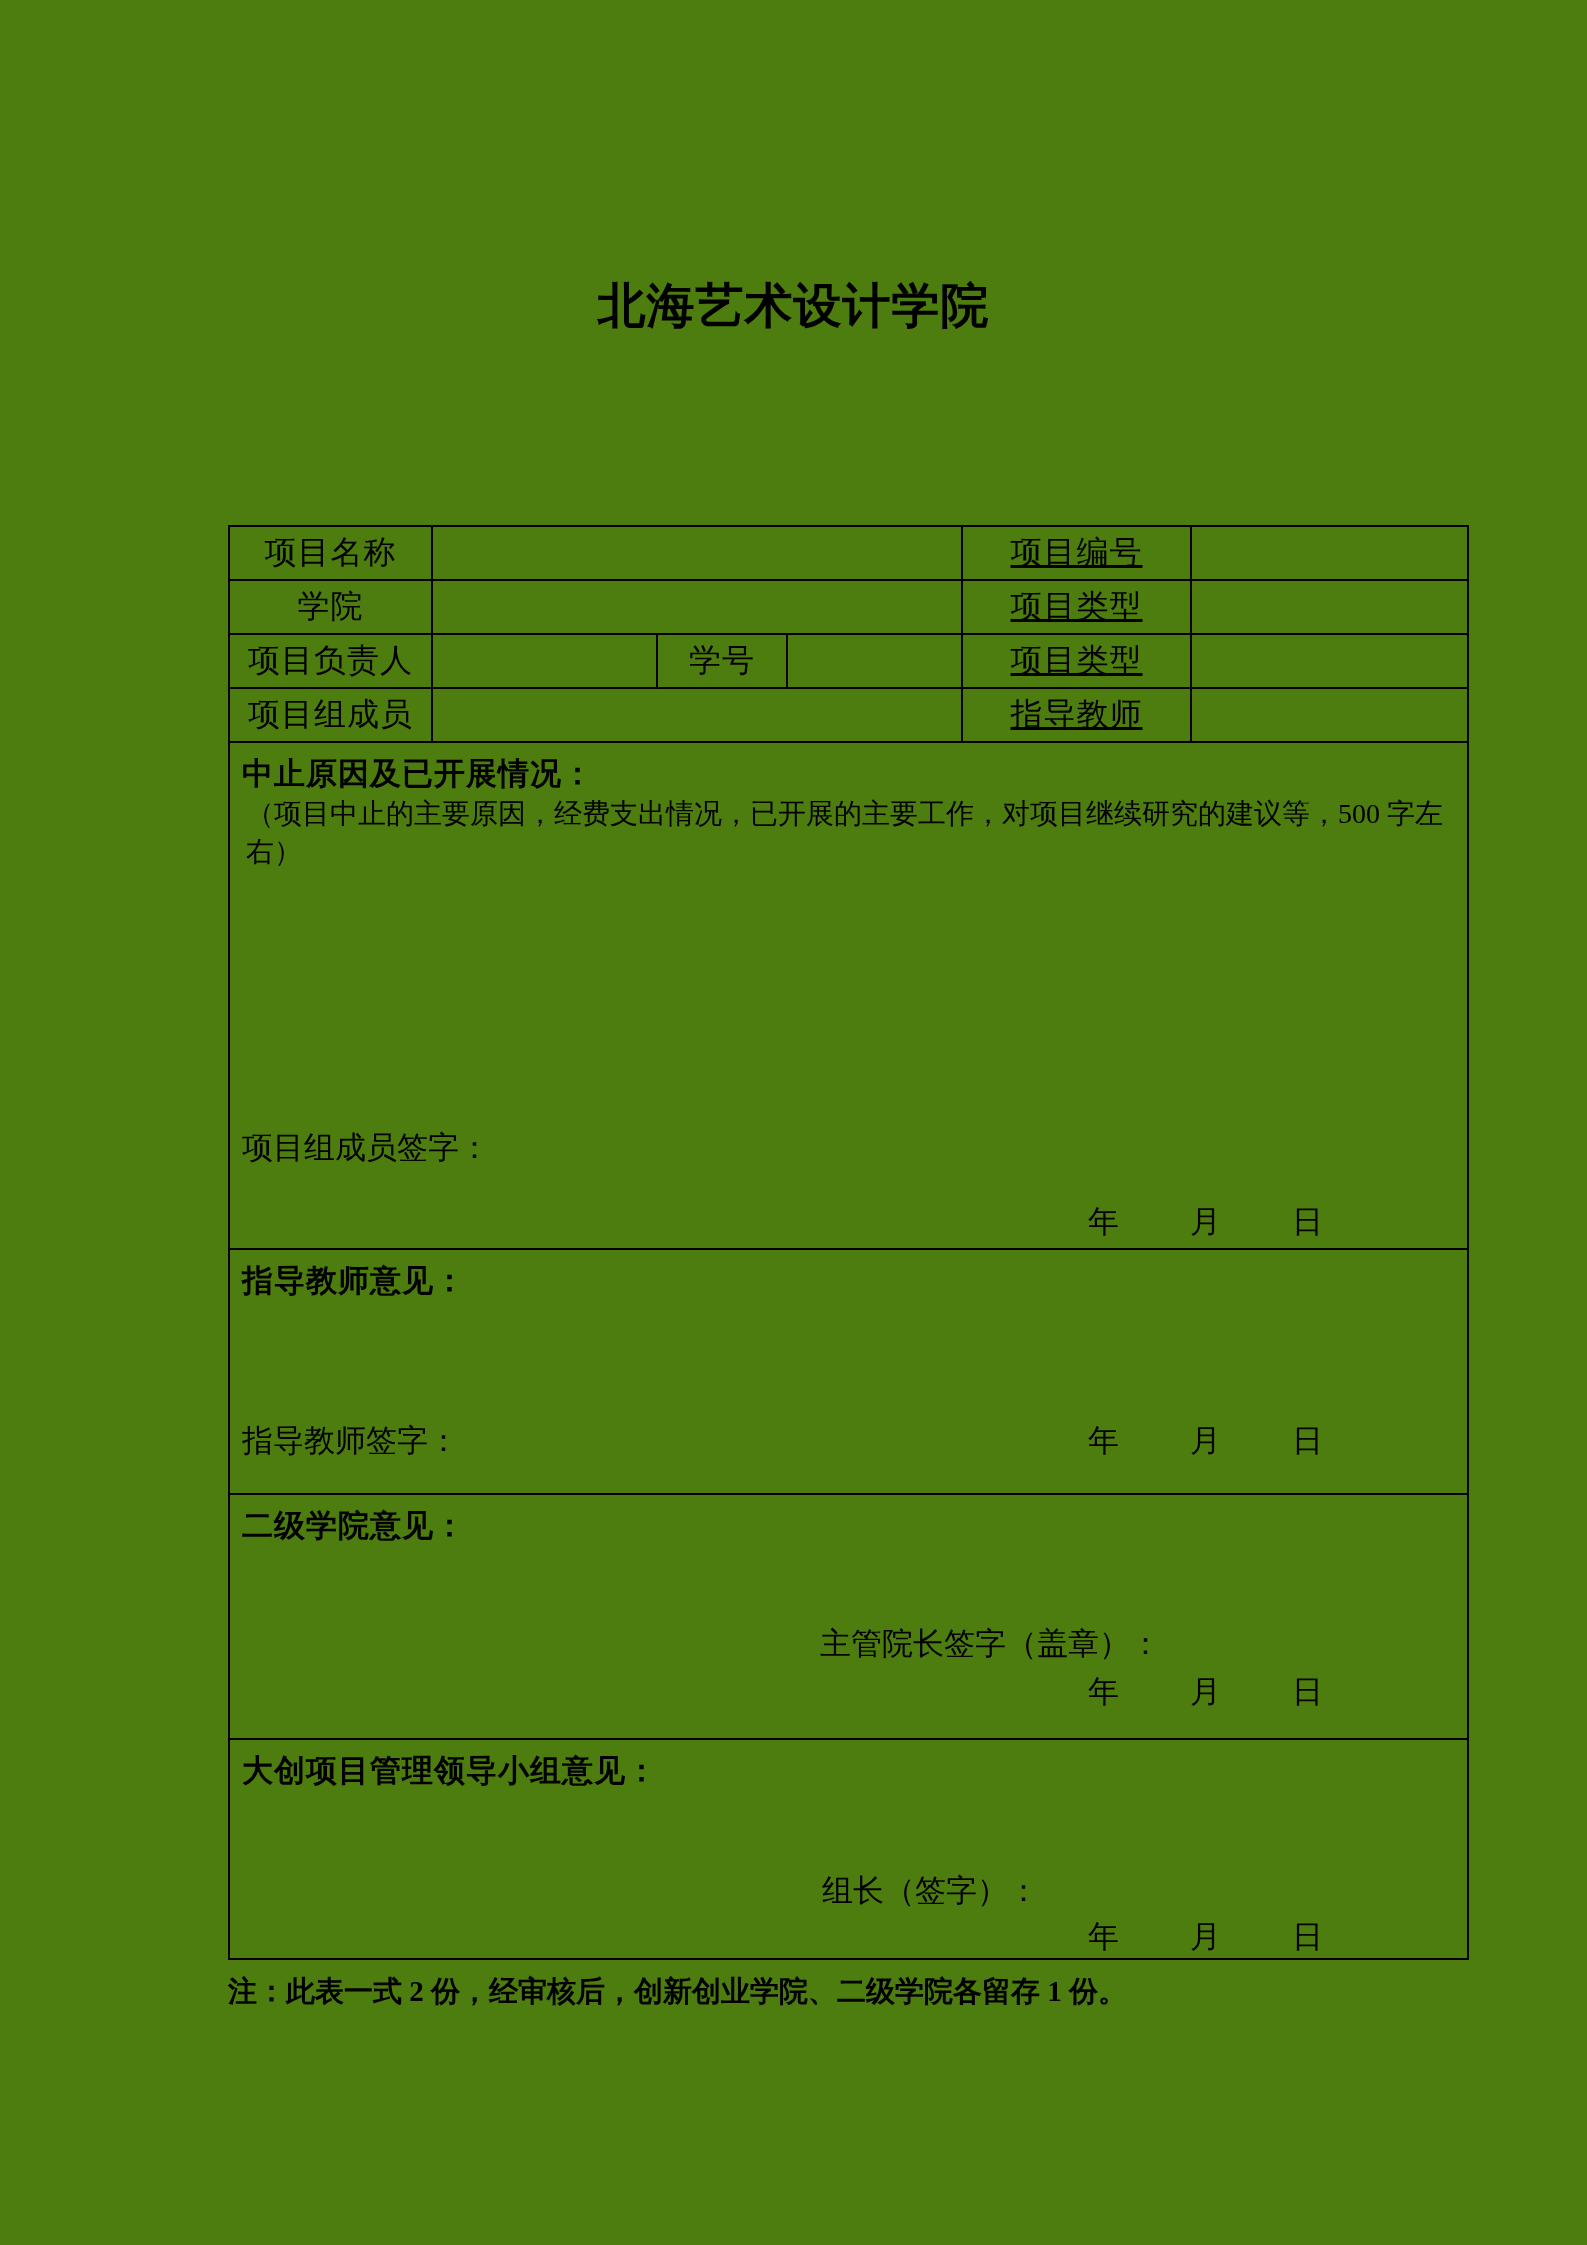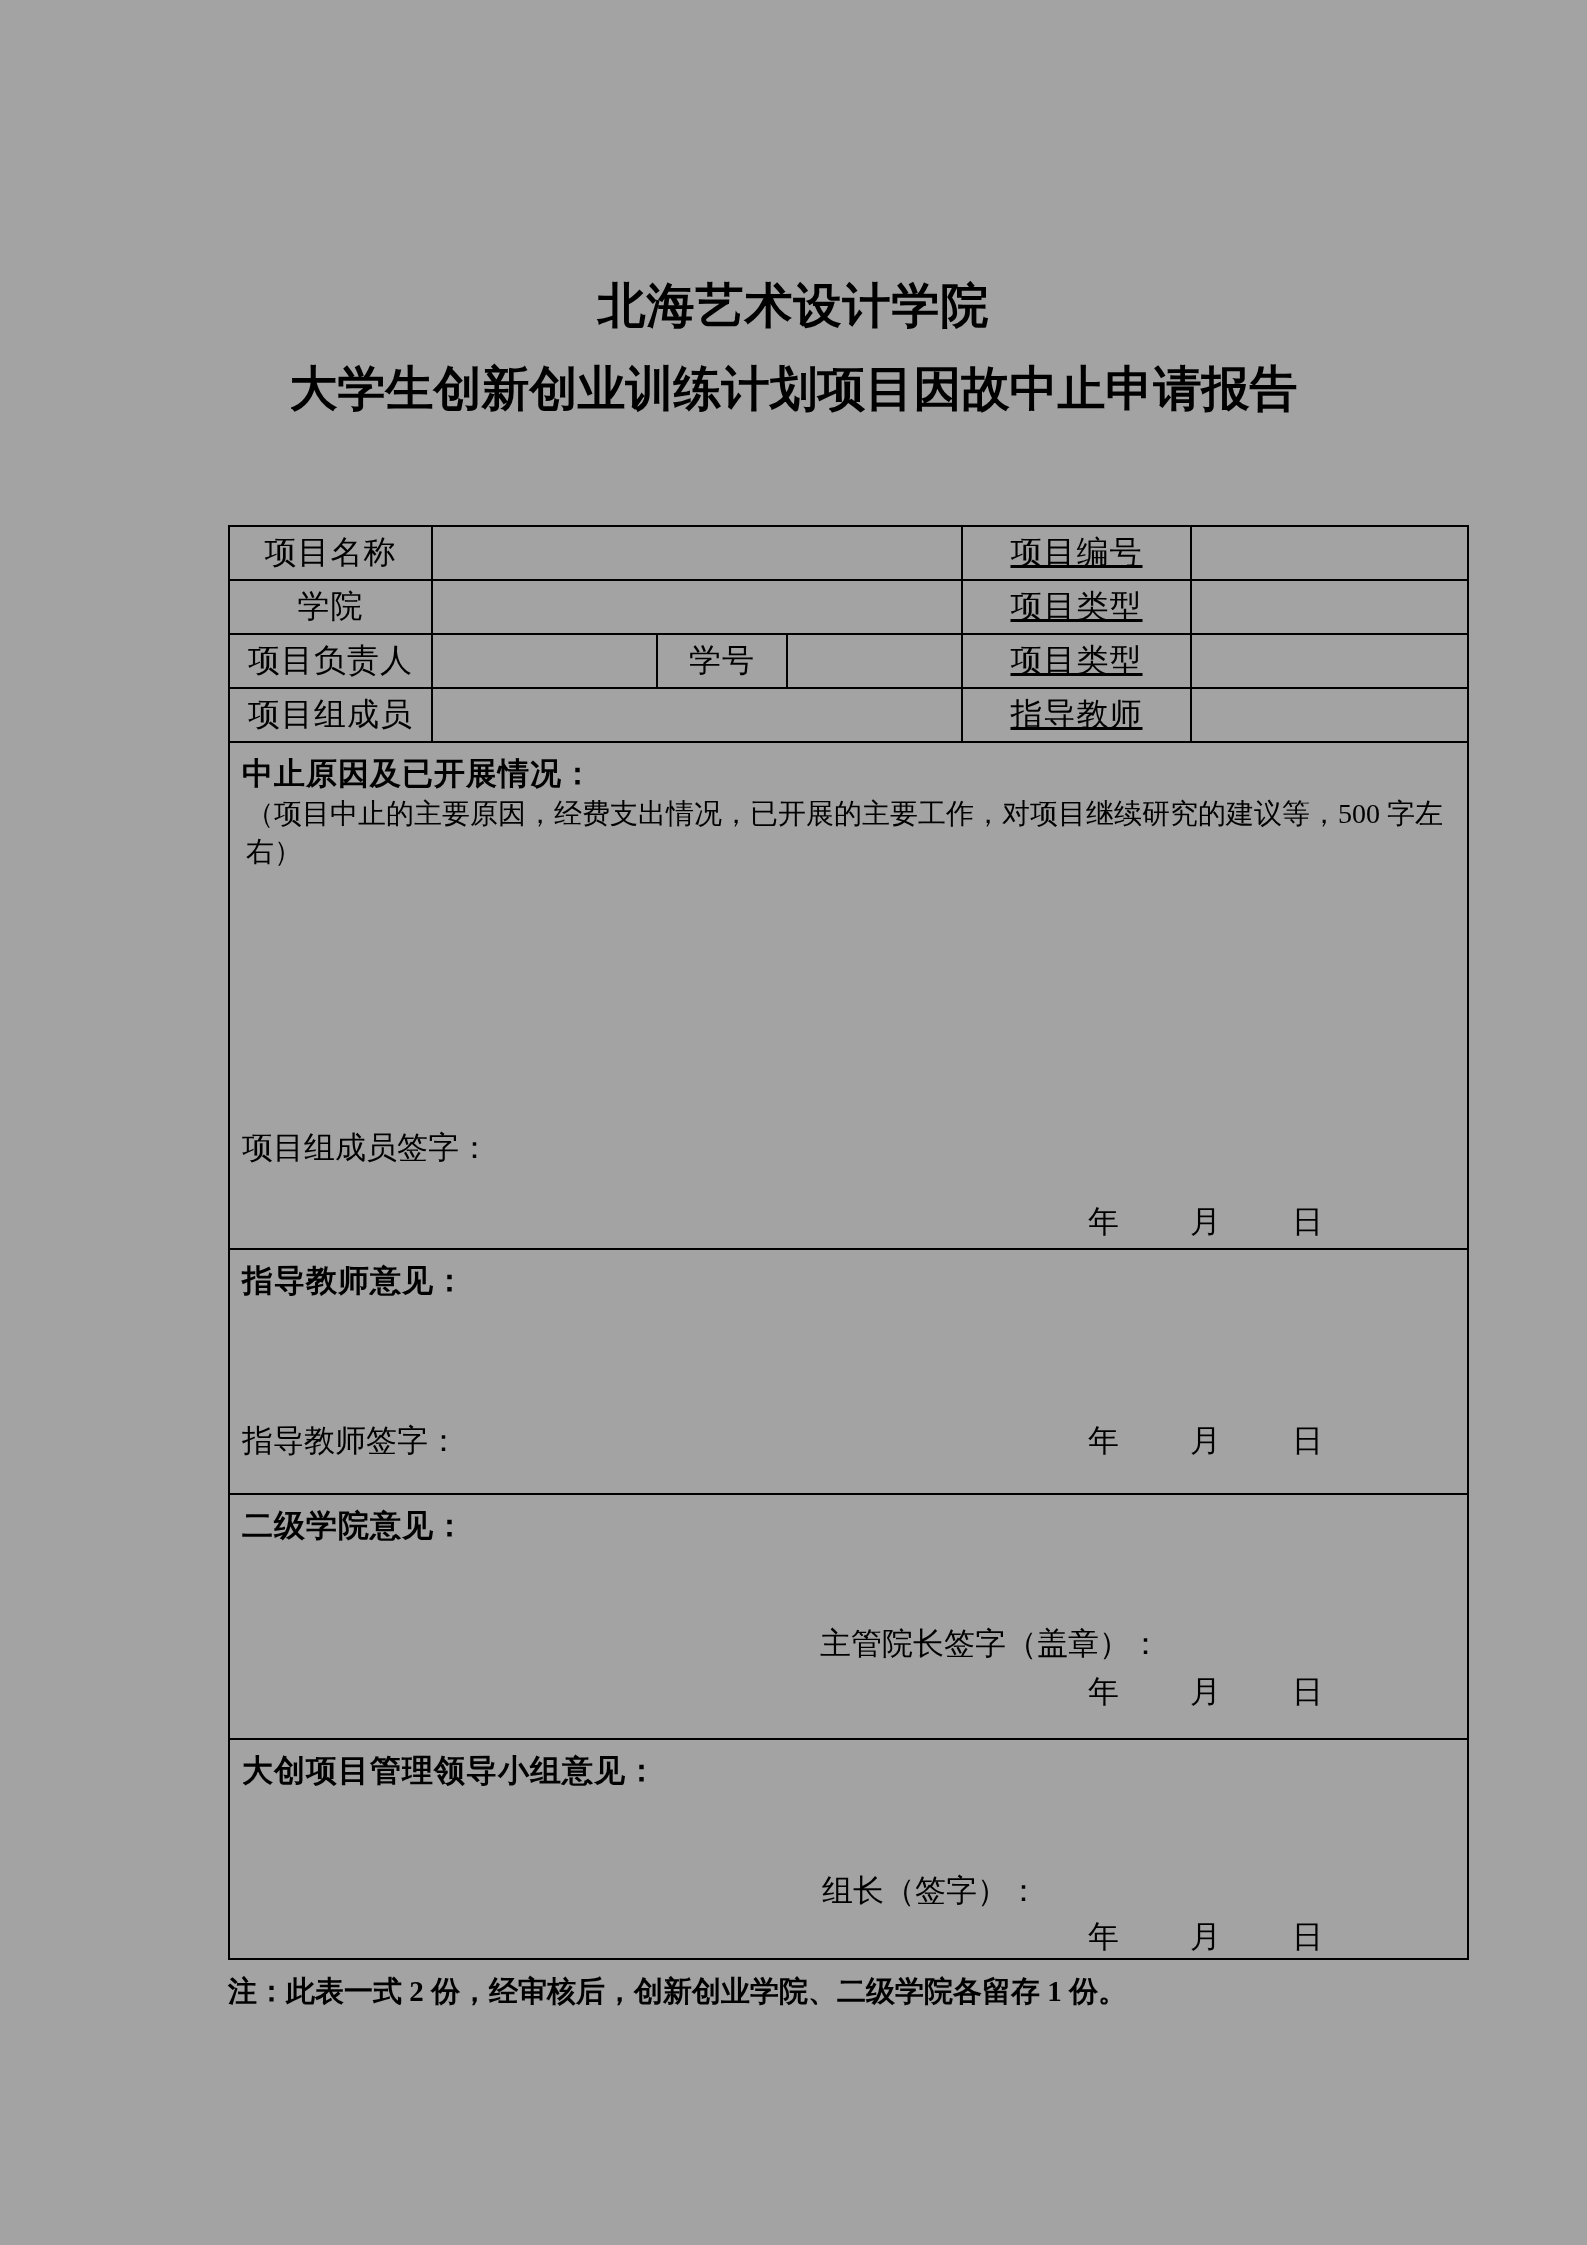--- a/index.html
+++ b/index.html
@@ -1,20 +1,20 @@
 <!DOCTYPE html>
 <html><head>
 <meta charset="utf-8">
 <style>
   html, body { margin: 0; padding: 0; background: #ffffff; }
   .page {
     position: relative;
     width: 1587px;
     height: 2245px;
-    background: #a3a3a3;
+    background: #4d7c0f;
     color: #000000;
     font-family: "Liberation Serif", "DejaVu Serif", serif;
     overflow: hidden;
   }
   .title1 {
     position: absolute;
     top: 278px; left: 0; width: 100%;
     text-align: center;
     font-size: 48px;
     font-weight: bold;
@@ -105,21 +105,20 @@
     font-size: 29px;
     font-weight: bold;
   }
 </style>
 </head>
 <body>
 
 <div class="page">
 
   <div class="title1">北海艺术设计学院</div>
-  <div class="title2">大学生创新创业训练计划项目因故中止申请报告</div>
 
   <div class="form">
 
     <div class="row">
       <div class="cell label w1">项目名称</div>
       <div class="cell value w2"></div>
       <div class="cell label w3">项目编号</div>
       <div class="cell value w4 last"></div>
     </div>
 

